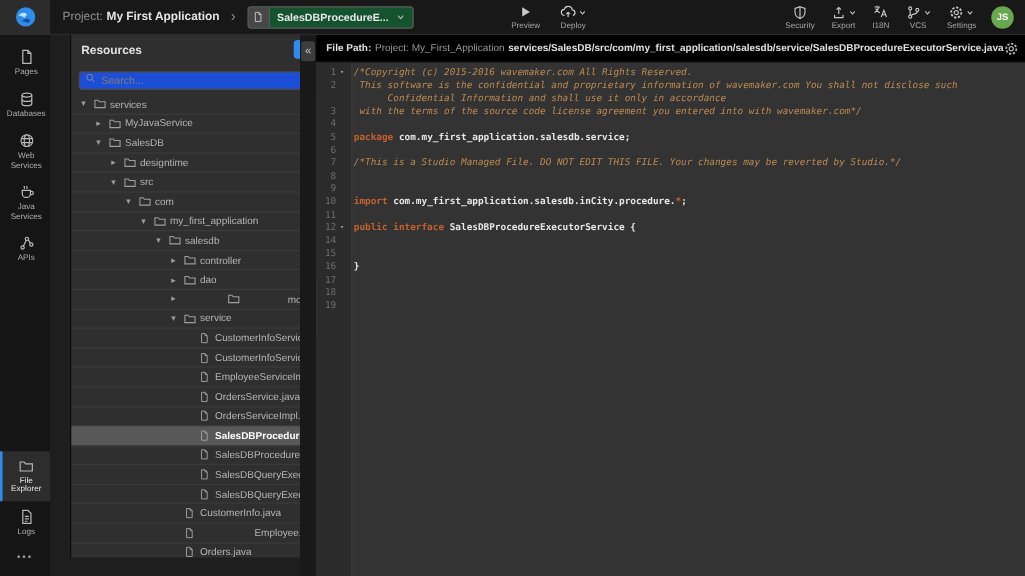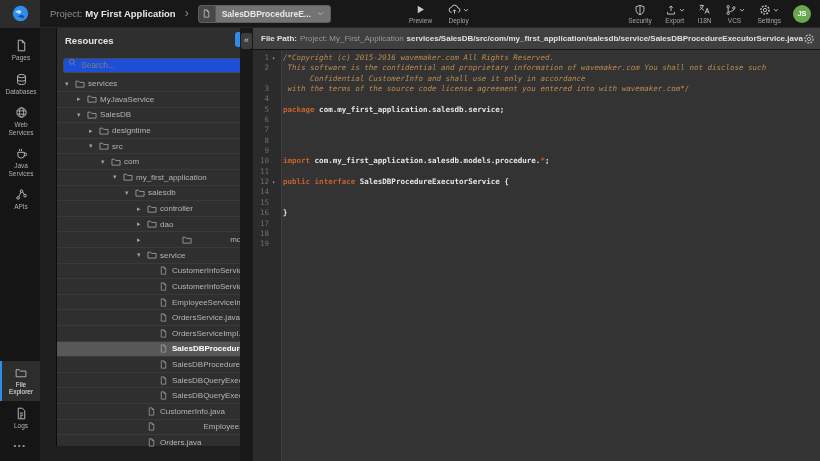--- a/index.html
+++ b/index.html
@@ -7,21 +7,21 @@
               font-family:"Liberation Sans", sans-serif; }
   #app { position:relative; width:820px; height:461px; background:#1e1e1e; }
 
   
   .topbar { position:absolute; left:0; top:0; width:820px; height:28px;
             background:#181818; display:flex; align-items:center; border-bottom:1px solid #2a2a2a; }
   .logo-tile { width:40px; height:28px; background:#2c2c2c; display:flex; align-items:center; justify-content:center; flex:none; }
   .proj { margin-left:10px; font-size:9.5px; color:#8f8f8f; white-space:nowrap; }
   .proj b { color:#e6e6e6; font-weight:bold; margin-left:3px; }
   .crumb-sep { color:#8a8a8a; font-size:12px; margin:0 9px 2px 9px; }
-  .file-dd { display:flex; align-items:center; height:18px; background:#737373;
+  .file-dd { display:flex; align-items:center; height:18px; background:#14532d;
              border:1px solid #5e5e5e; border-radius:3px; overflow:hidden; cursor:pointer; }
   .file-dd .seg { width:17px; height:100%; background:#474747; display:flex; align-items:center; justify-content:center; color:#cfcfcf; border-right:1px solid #585858; }
   .file-dd .lbl { padding:0 6px; font-size:8.5px; font-weight:bold; color:#e8e8e8; white-space:nowrap; }
   .file-dd .car { padding-right:6px; color:#b5b5b5; display:flex; }
   .tb-left-group { margin-left:78px; display:flex; gap:16px; }
   .tb-right-group { margin-left:auto; display:flex; gap:13px; }
   .tb-action { display:flex; flex-direction:column; align-items:center; cursor:pointer; color:#c9c9c9; }
   .tb-icon-row { height:13px; display:flex; align-items:center; gap:2px; }
   .tb-label { font-size:6.5px; color:#a6a6a6; margin-top:1px; white-space:nowrap; }
   .avatar { width:18px; height:18px; border-radius:50%; background:#6aa84f; color:#fff;
@@ -60,21 +60,21 @@
   .tree-track { position:absolute; right:0; top:0; bottom:0; width:4px; background:#202020; }
   .tree-thumb { position:absolute; right:0; top:147px; width:4px; height:46px; background:#757575; border-radius:2px; cursor:grab; }
 
   
   .gap { position:absolute; left:240px; top:28px; width:13px; height:433px; background:#191919; }
   .collapse-btn { position:absolute; left:1px; top:5px; width:11px; height:16px; background:#3d3d3d;
                   border-radius:2px; color:#c9c9c9; font-size:9px; line-height:15px; text-align:center; cursor:pointer; }
 
   
   .rightpane { position:absolute; left:253px; top:28px; width:567px; height:433px; display:flex; flex-direction:column; }
-  .pathbar { height:22px; flex:none; background:#404040; border-bottom:1px solid #121212;
+  .pathbar { height:22px; flex:none; background:#000000; border-bottom:1px solid #121212;
              display:flex; align-items:center; padding:0 8px; font-size:8px; white-space:nowrap; overflow:hidden; }
   .pathbar .fp-label { color:#e0e0e0; font-weight:bold; margin-right:3px; }
   .pathbar .fp-project { color:#989898; margin-right:3px; }
   .pathbar .fp-path { color:#e0e0e0; font-weight:bold; }
   .pathbar .spacer { flex:1; }
   .pathbar .icn { color:#b5b5b5; cursor:pointer; display:flex; }
 
   .editor { flex:1; position:relative; background:#333333; padding-top:3px; overflow:hidden; cursor:text; }
   .gutter-strip { position:absolute; left:0; top:0; bottom:0; width:29px; background:#2b2b2b; border-right:1px solid #3e3e3e; }
   .code-line { position:relative; display:flex; line-height:10.35px;
@@ -581,21 +581,21 @@
       <div class="gutter-strip"></div>
       <div id="code-lines">
           <div class="code-line">
             <span class="gutter">1</span>
             <span class="fold">▾</span>
             <span class="code-content"><div><span class="seg-c">/*Copyright (c) 2015-2016 wavemaker.com All Rights Reserved.</span></div></span>
           </div>
           <div class="code-line">
             <span class="gutter">2</span>
             <span class="fold"></span>
-            <span class="code-content"><div><span class="seg-c"> This software is the confidential and proprietary information of wavemaker.com You shall not disclose such</span></div><div><span class="seg-c">      Confidential CustomerInfo and shall use it only in accordance</span></div></span>
+            <span class="code-content"><div><span class="seg-c"> This software is the confidential and proprietary information of wavemaker.com You shall not disclose such</span></div><div><span class="seg-c">      Confidential Information and shall use it only in accordance</span></div></span>
           </div>
           <div class="code-line">
             <span class="gutter">3</span>
             <span class="fold"></span>
             <span class="code-content"><div><span class="seg-c"> with the terms of the source code license agreement you entered into with wavemaker.com*/</span></div></span>
           </div>
           <div class="code-line">
             <span class="gutter">4</span>
             <span class="fold"></span>
             <span class="code-content"><div></div></span>
@@ -606,35 +606,36 @@
             <span class="code-content"><div><span class="seg-k">package</span><span class="seg-t"> com.my_first_application.salesdb.service;</span></div></span>
           </div>
           <div class="code-line">
             <span class="gutter">6</span>
             <span class="fold"></span>
             <span class="code-content"><div></div></span>
           </div>
           <div class="code-line">
             <span class="gutter">7</span>
             <span class="fold"></span>
+            <span class="code-content"><div><span class="seg-c">/*This is a Studio Managed File. DO NOT EDIT THIS FILE. Your changes may be reverted by Studio.*/</span></div></span>
           </div>
           <div class="code-line">
             <span class="gutter">8</span>
             <span class="fold"></span>
             <span class="code-content"><div></div></span>
           </div>
           <div class="code-line">
             <span class="gutter">9</span>
             <span class="fold"></span>
             <span class="code-content"><div></div></span>
           </div>
           <div class="code-line">
             <span class="gutter">10</span>
             <span class="fold"></span>
-            <span class="code-content"><div><span class="seg-k">import</span><span class="seg-t"> com.my_first_application.salesdb.models.procedure.</span><span class="seg-k">*</span><span class="seg-t">;</span></div></span>
+            <span class="code-content"><div><span class="seg-k">import</span><span class="seg-t"> com.my_first_application.salesdb.inCity.procedure.</span><span class="seg-k">*</span><span class="seg-t">;</span></div></span>
           </div>
           <div class="code-line">
             <span class="gutter">11</span>
             <span class="fold"></span>
             <span class="code-content"><div></div></span>
           </div>
           <div class="code-line">
             <span class="gutter">12</span>
             <span class="fold">▾</span>
             <span class="code-content"><div><span class="seg-k">public interface</span><span class="seg-t"> SalesDBProcedureExecutorService {</span></div></span>

